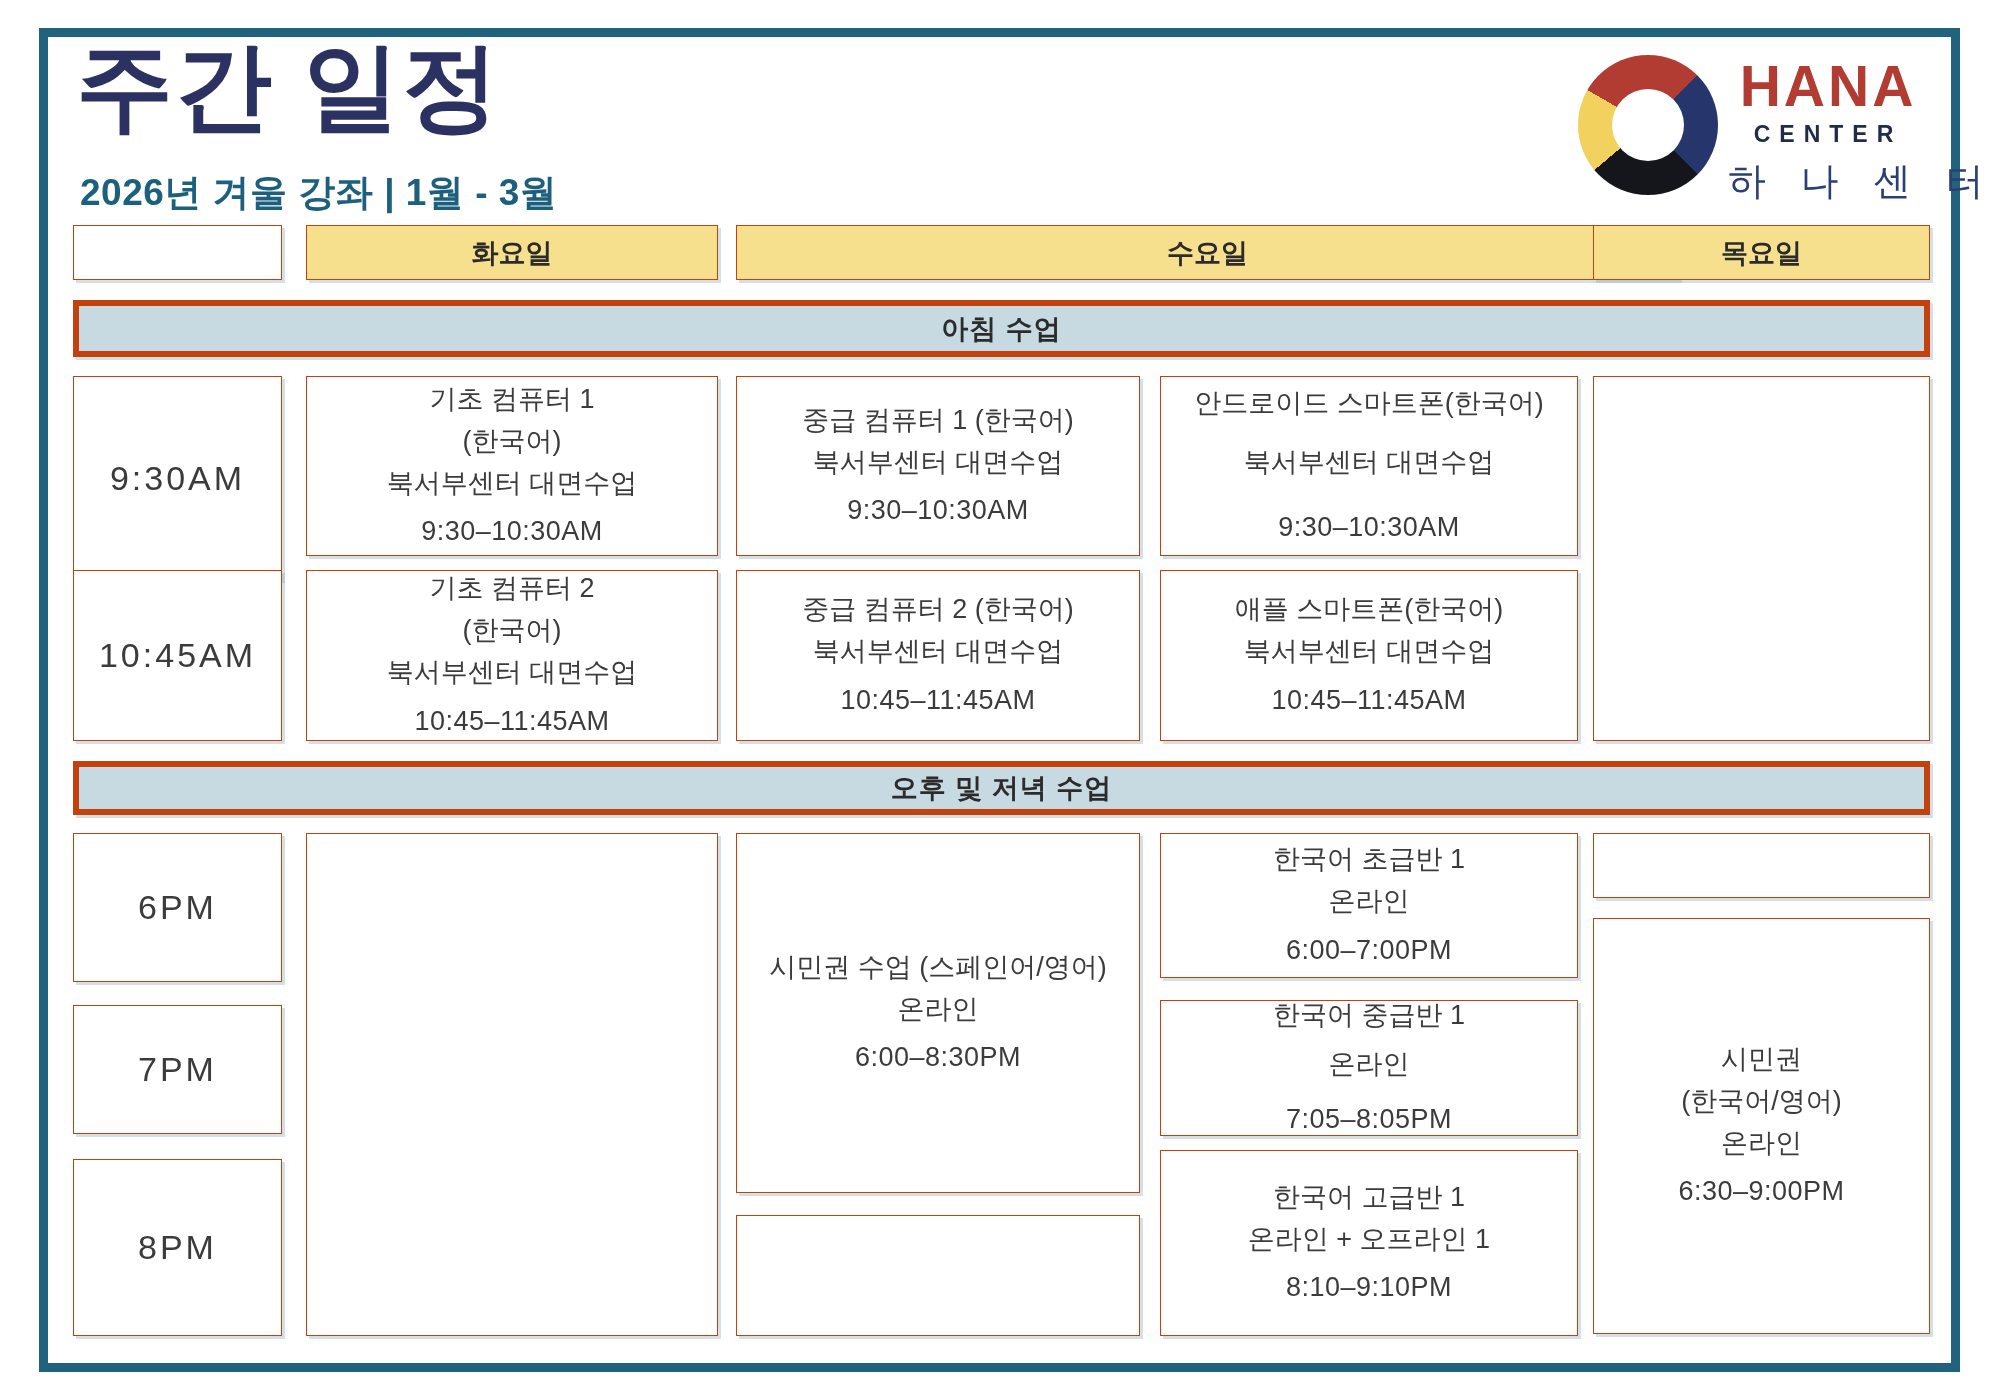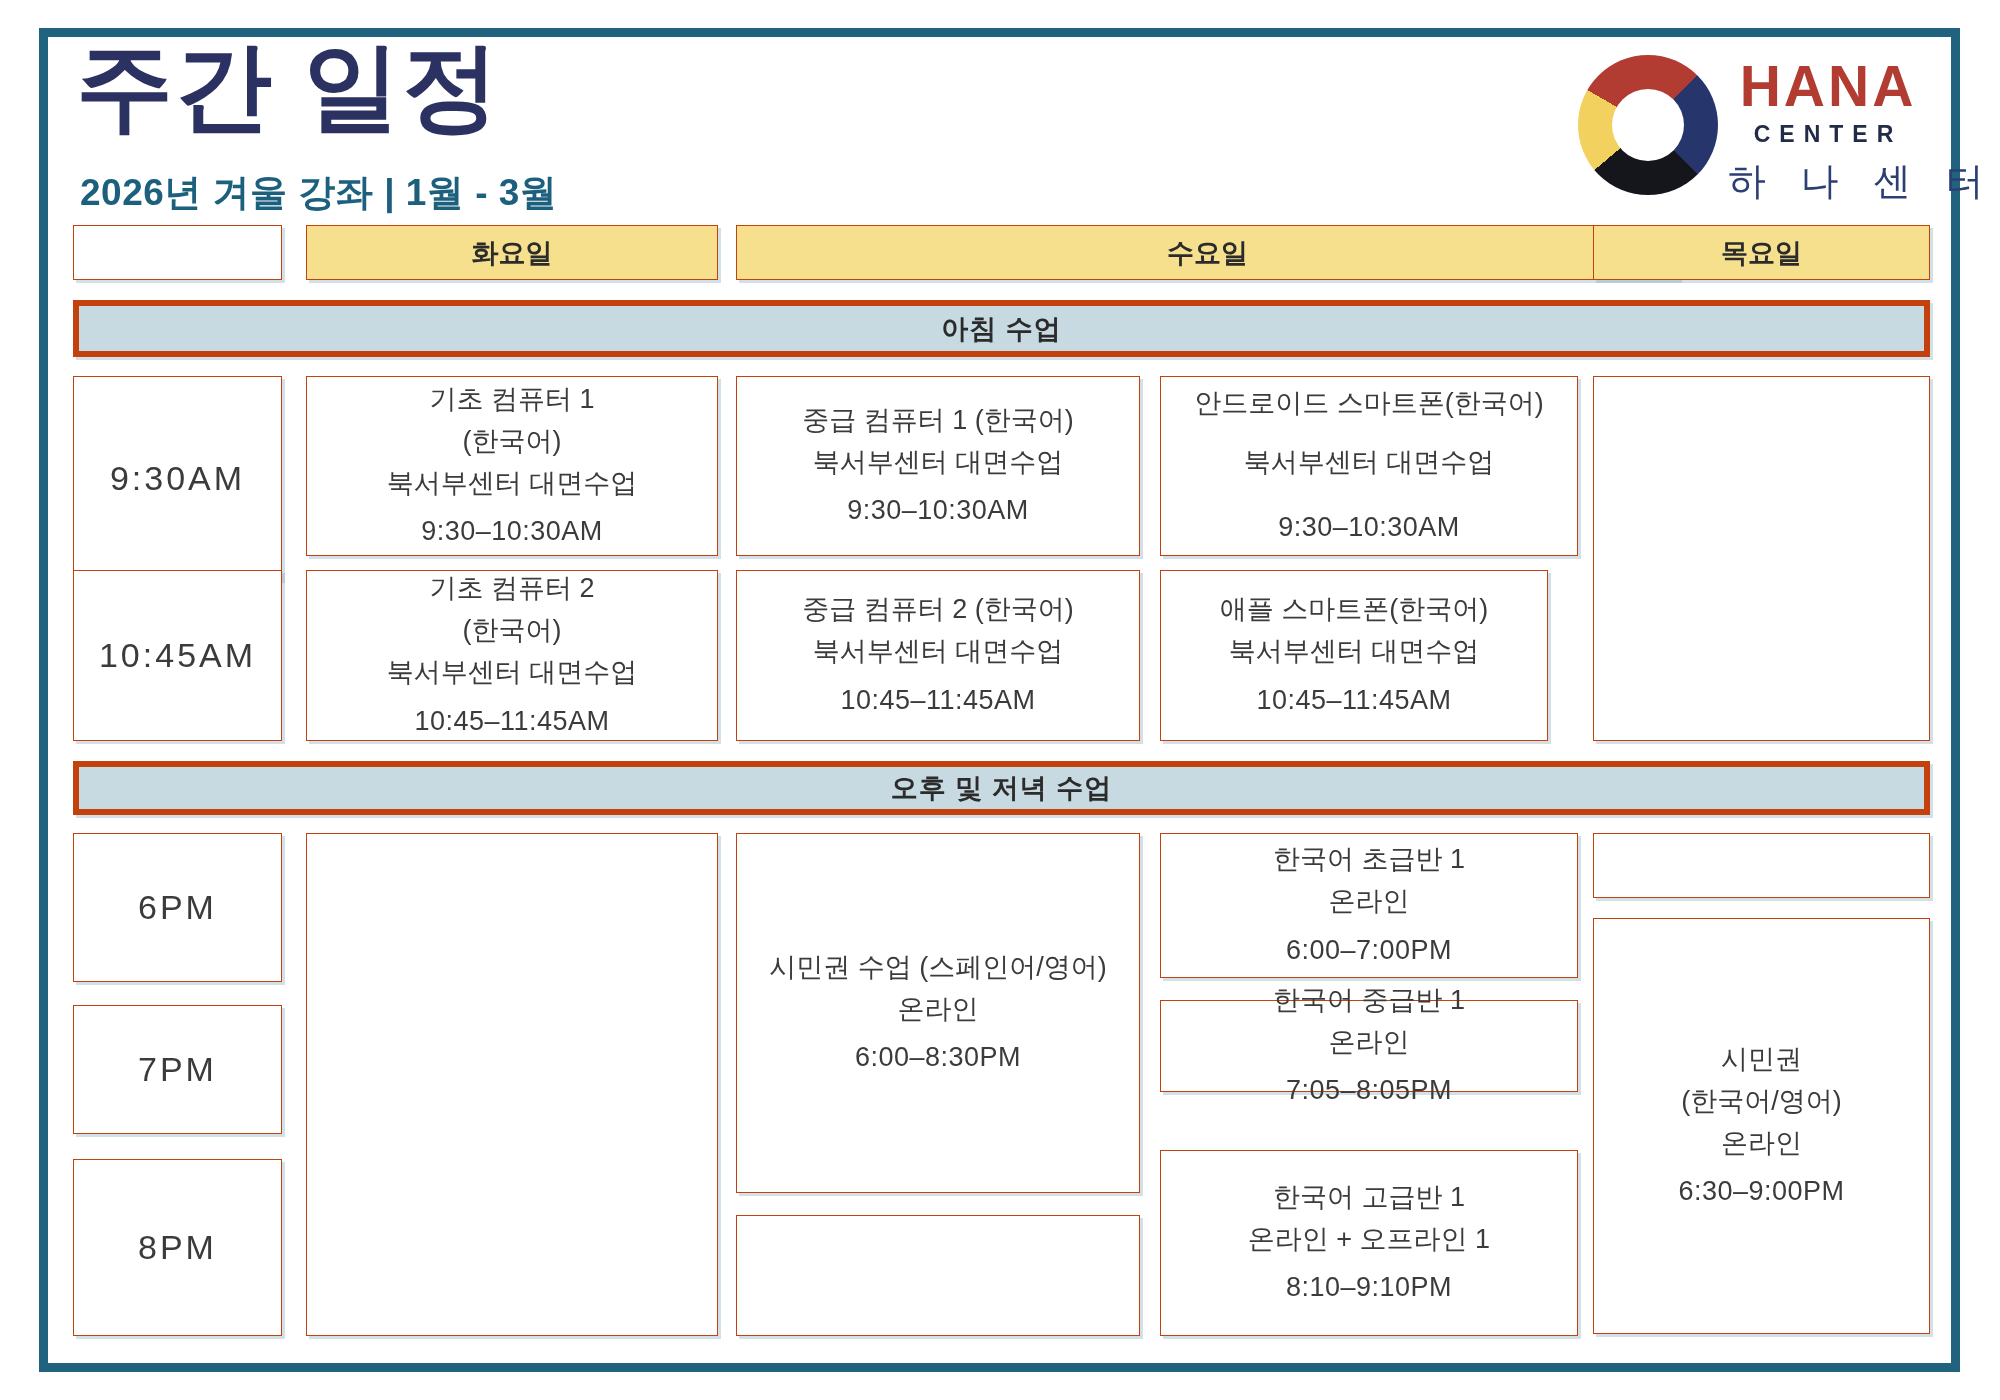--- a/index.html
+++ b/index.html
@@ -41,30 +41,30 @@
   .p-hdr-thu{left:1593px;top:225px;width:337px;height:55px;}
   .p-bar-am{left:73px;top:300px;width:1857px;height:57px;}
   .p-t930{left:73px;top:376px;width:209px;height:204px;}
   .p-r1-tue{left:306px;top:376px;width:412px;height:180px;}
   .p-r1-w1{left:736px;top:376px;width:404px;height:180px;}
   .p-r1-w2{left:1160px;top:376px;width:418px;height:180px;justify-content:space-between;}
   .p-thu-am{left:1593px;top:376px;width:337px;height:365px;}
   .p-t1045{left:73px;top:570px;width:209px;height:171px;}
   .p-r2-tue{left:306px;top:570px;width:412px;height:171px;}
   .p-r2-w1{left:736px;top:570px;width:404px;height:171px;}
-  .p-r2-w2{left:1160px;top:570px;width:388px;height:171px;}
+  .p-r2-w2{left:1160px;top:570px;width:418px;height:171px;}
   .p-bar-pm{left:73px;top:761px;width:1857px;height:54px;}
   .p-t6{left:73px;top:833px;width:209px;height:149px;}
   .p-t7{left:73px;top:1005px;width:209px;height:129px;}
   .p-t8{left:73px;top:1159px;width:209px;height:177px;}
   .p-eve-tue{left:306px;top:833px;width:412px;height:503px;}
   .p-eve-w1{left:736px;top:833px;width:404px;height:360px;}
   .p-eve-w1-empty{left:736px;top:1215px;width:404px;height:121px;}
   .p-eve-w2-1{left:1160px;top:833px;width:418px;height:145px;}
-  .p-eve-w2-2{left:1160px;top:1000px;width:418px;height:92px;}
+  .p-eve-w2-2{left:1160px;top:1000px;width:418px;height:136px;gap:7px;}
   .p-eve-w2-3{left:1160px;top:1150px;width:418px;height:186px;}
   .p-eve-thu-empty{left:1593px;top:833px;width:337px;height:65px;}
   .p-eve-thu{left:1593px;top:918px;width:337px;height:416px;}
 </style>
 </head>
 <body>
 
 <div class="page">
   <div class="frame"></div>
 

